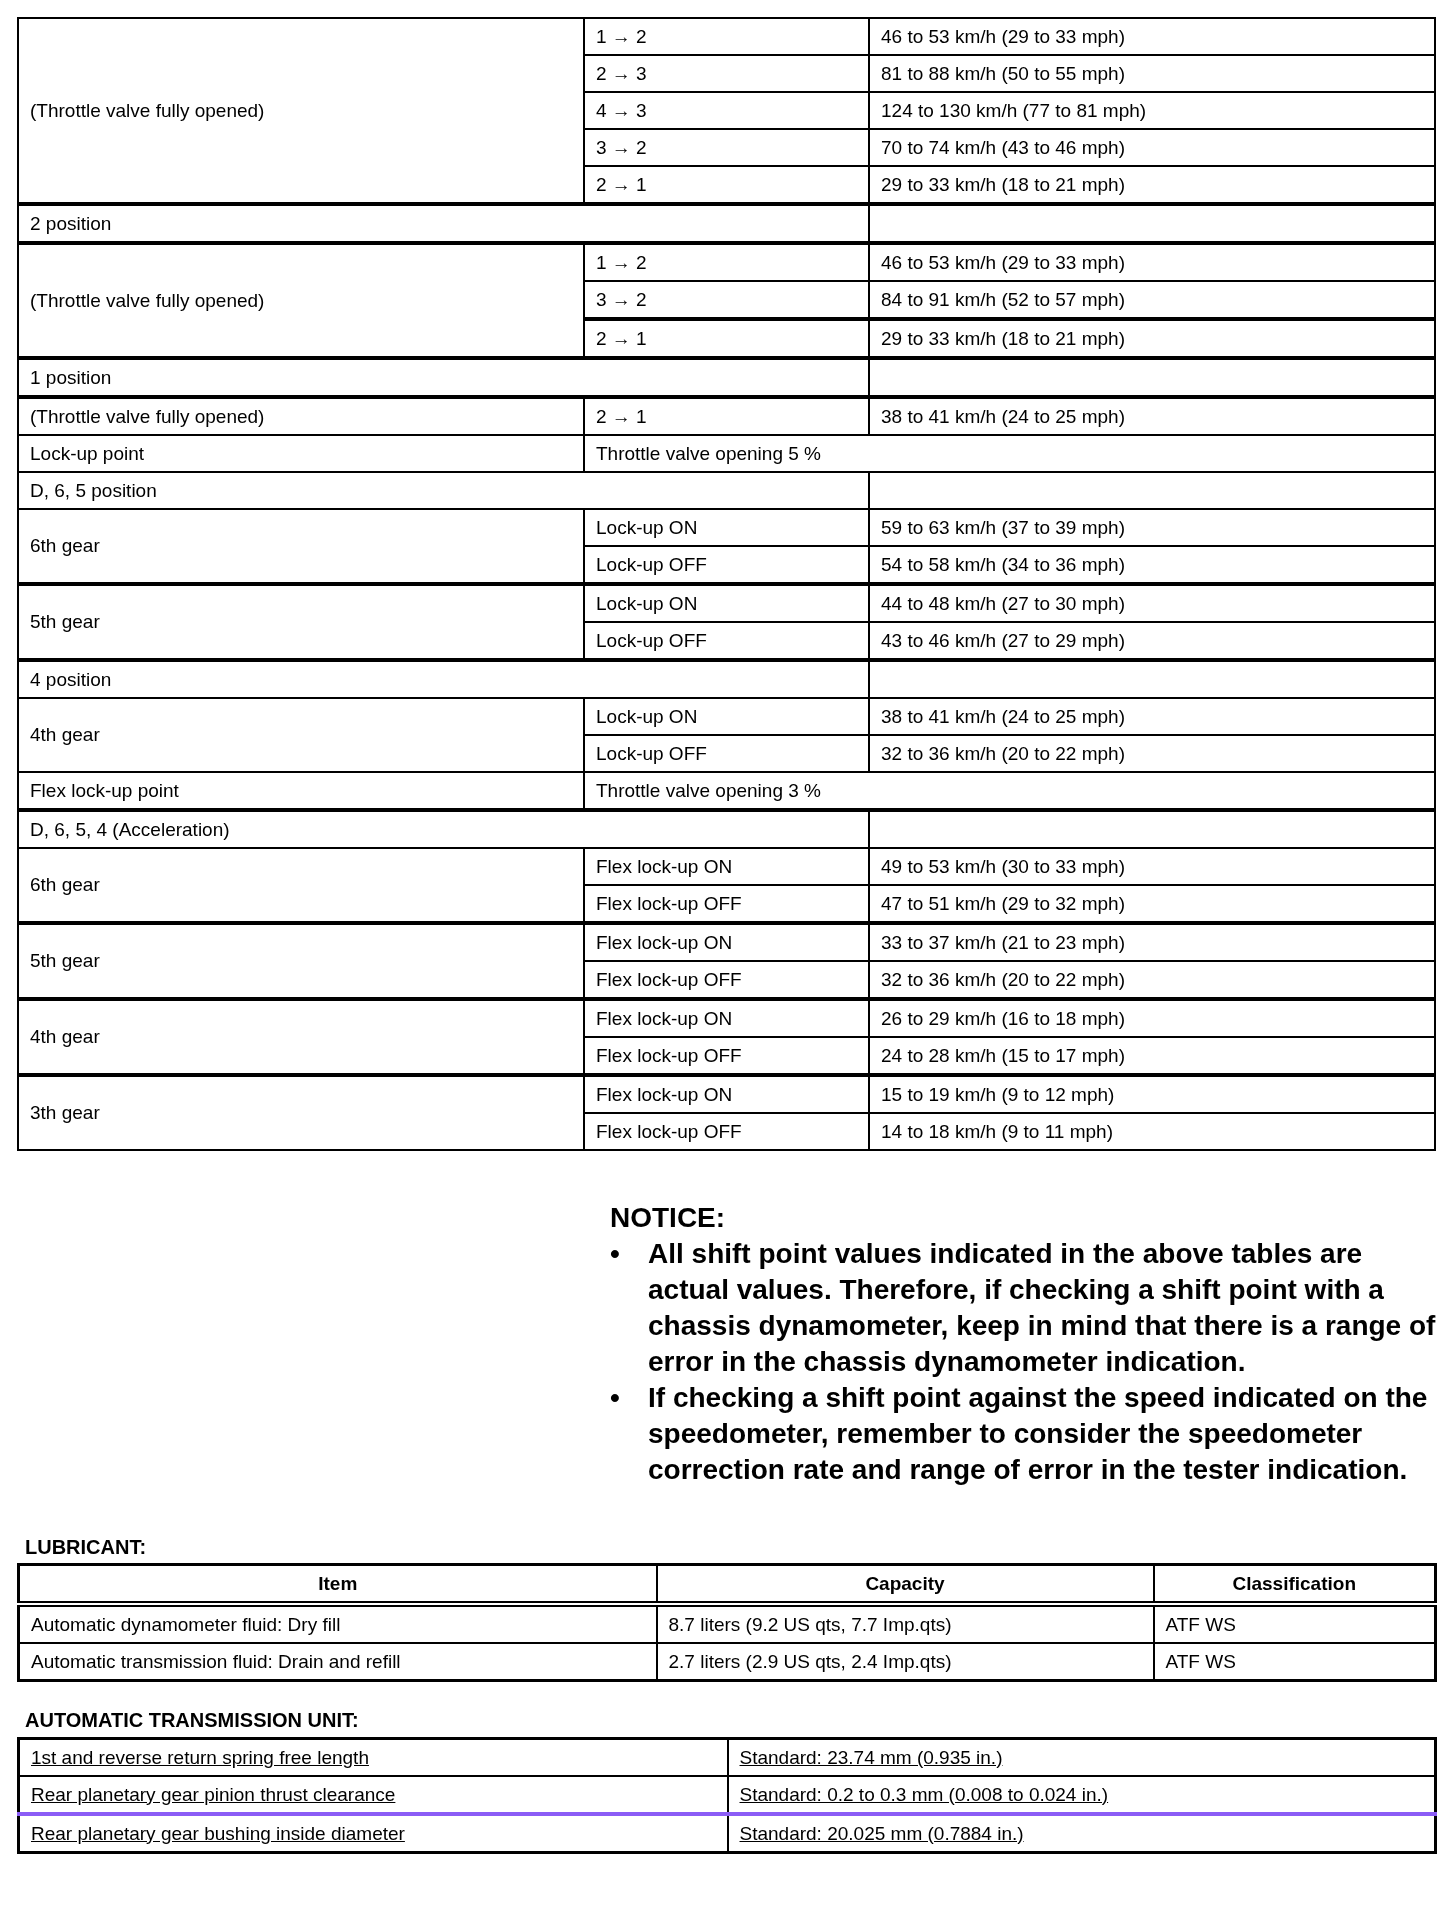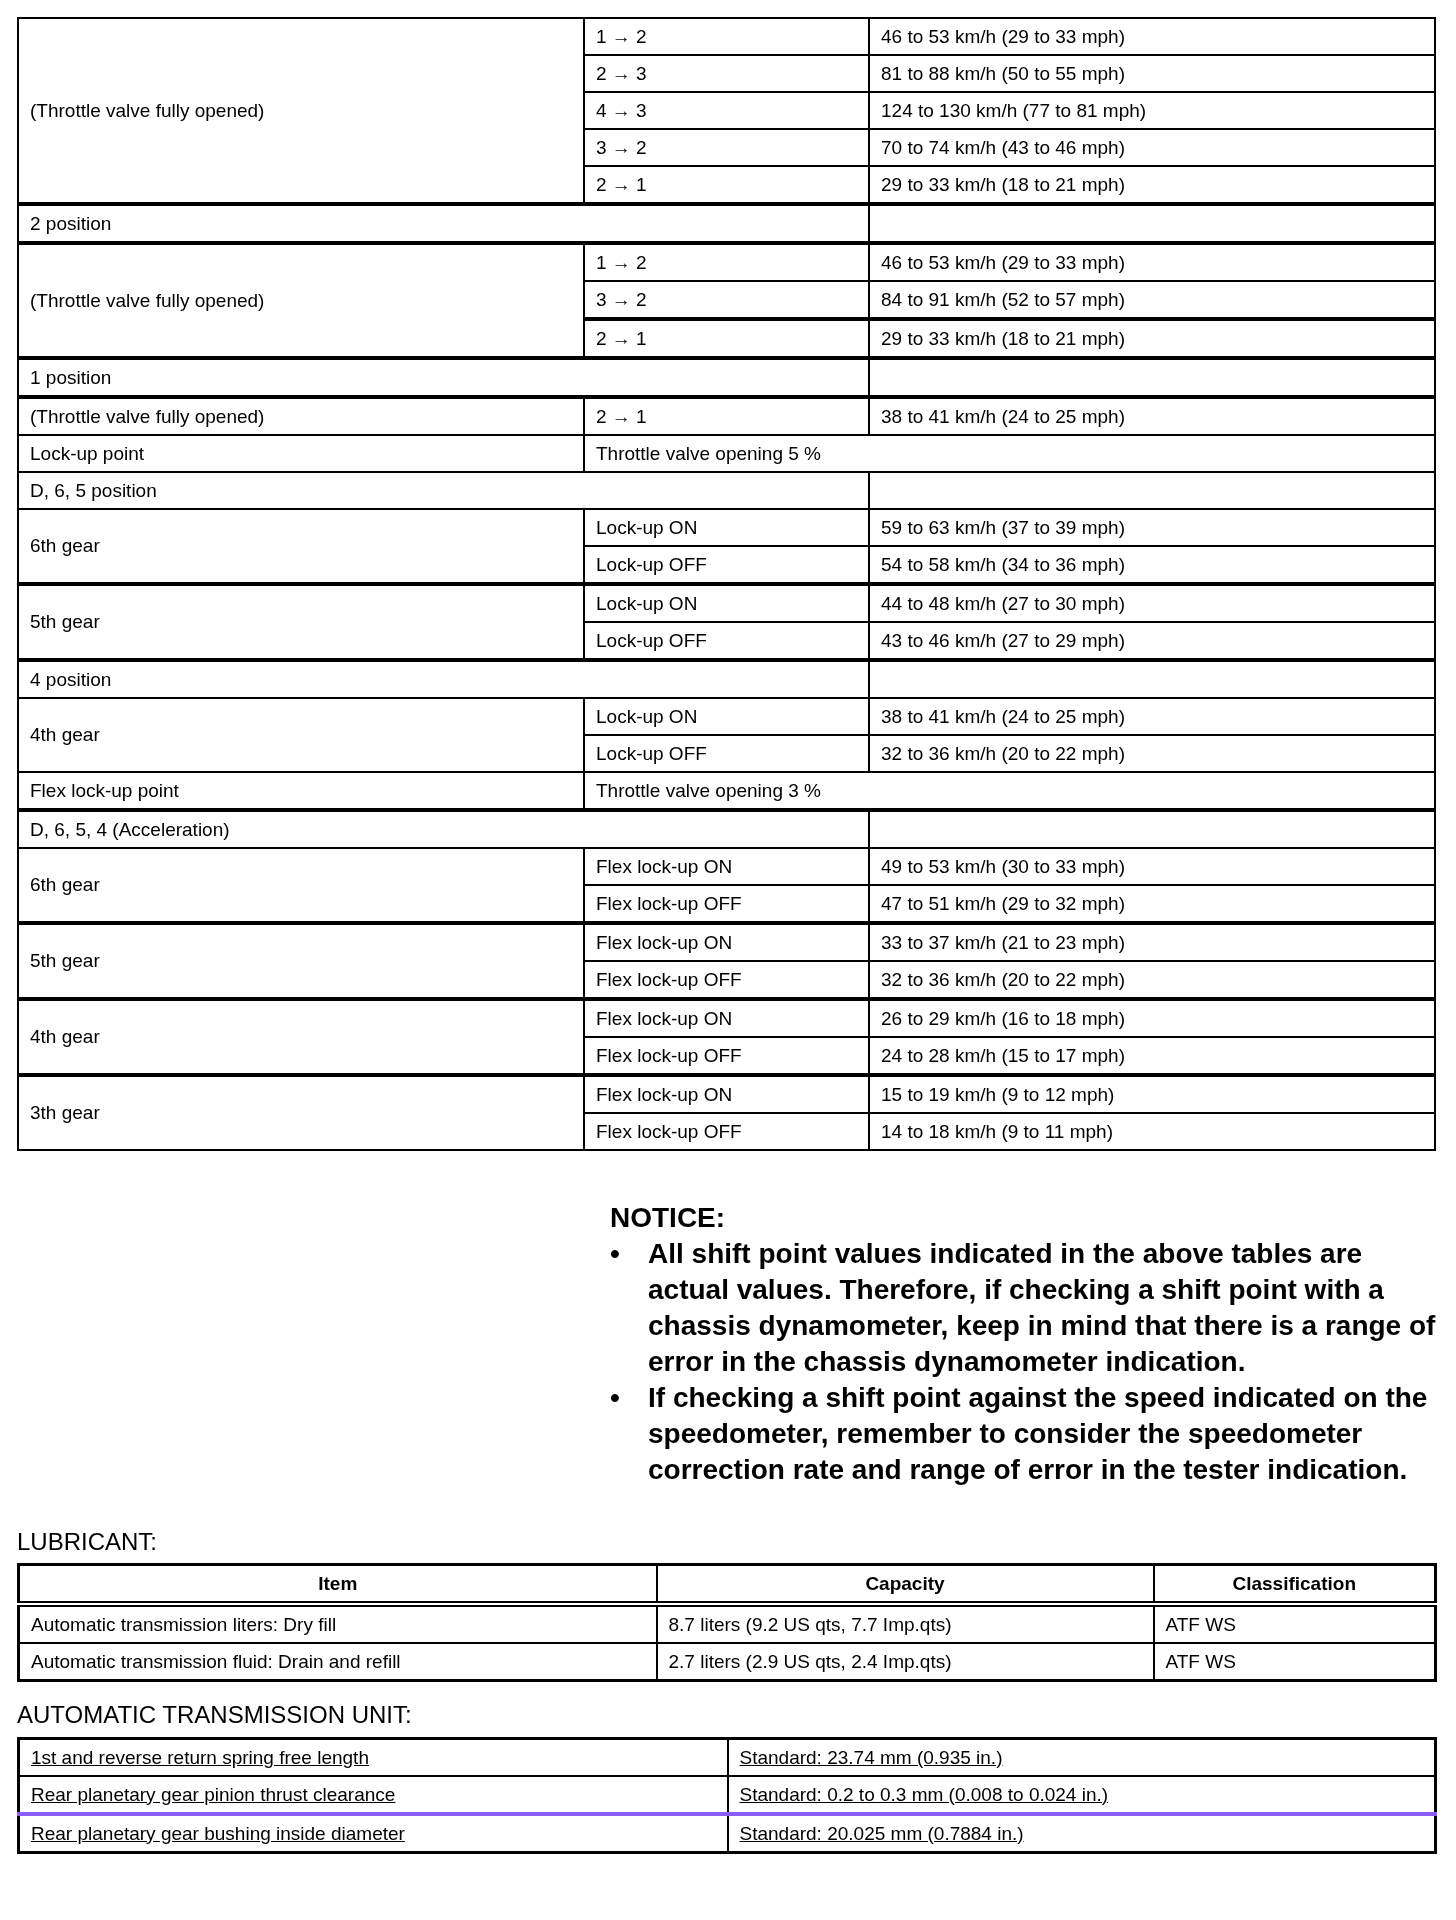--- a/index.html
+++ b/index.html
@@ -10,21 +10,21 @@
            text-align:left; vertical-align:middle; white-space:nowrap; overflow:hidden; }
   #shift-table { left:17px; top:17px; width:1417px; }
   #shift-table td { height:35px; }
   #shift-table tr.sec-top td { border-top-width:4px; }
   .notice { position:absolute; left:610px; top:1200px; width:840px;
             font-weight:bold; font-size:28px; line-height:36px; }
   .notice .ttl { display:block; }
   .notice ul { list-style:none; margin:0; padding:0; }
   .notice li { position:relative; padding-left:38px; }
   .notice li .bullet { position:absolute; left:0; top:0; }
-  h2 { position:absolute; margin:0; font-size:24px; font-weight:normal; left:17px; }
+  h2 { position:absolute; margin:8px; font-size:20px; font-weight:bold; left:17px; }
   #lub-title { top:1528px; }
   #lub-table { left:17px; top:1563px; width:1417px;border-radius:15px; }
   #lub-table th { height:35px; font-weight:bold; text-align:center; padding:0;
                   border-bottom:6px double #000; }
   #lub-table td { height:35px; }
   #lub-table { border:3px solid #000; }
   #atu-title { top:1701px; }
   #atu-table { left:17px; top:1737px; width:1417px; border:3px solid #000; }
   #atu-table td { height:35px;text-decoration:underline; }
 </style>
@@ -196,21 +196,21 @@
     </colgroup>
   <thead>
     <tr>
       <th>Item</th>
       <th>Capacity</th>
       <th>Classification</th>
     </tr>
   </thead>
   <tbody>
     <tr>
-      <td>Automatic transmission liters: Dry fill</td>
+      <td>Automatic dynamometer fluid: Dry fill</td>
       <td>8.7 liters (9.2 US qts, 7.7 Imp.qts)</td>
       <td>ATF WS</td>
     </tr>
     <tr>
       <td>Automatic transmission fluid: Drain and refill</td>
       <td>2.7 liters (2.9 US qts, 2.4 Imp.qts)</td>
       <td>ATF WS</td>
     </tr>
   </tbody>
 </table>

